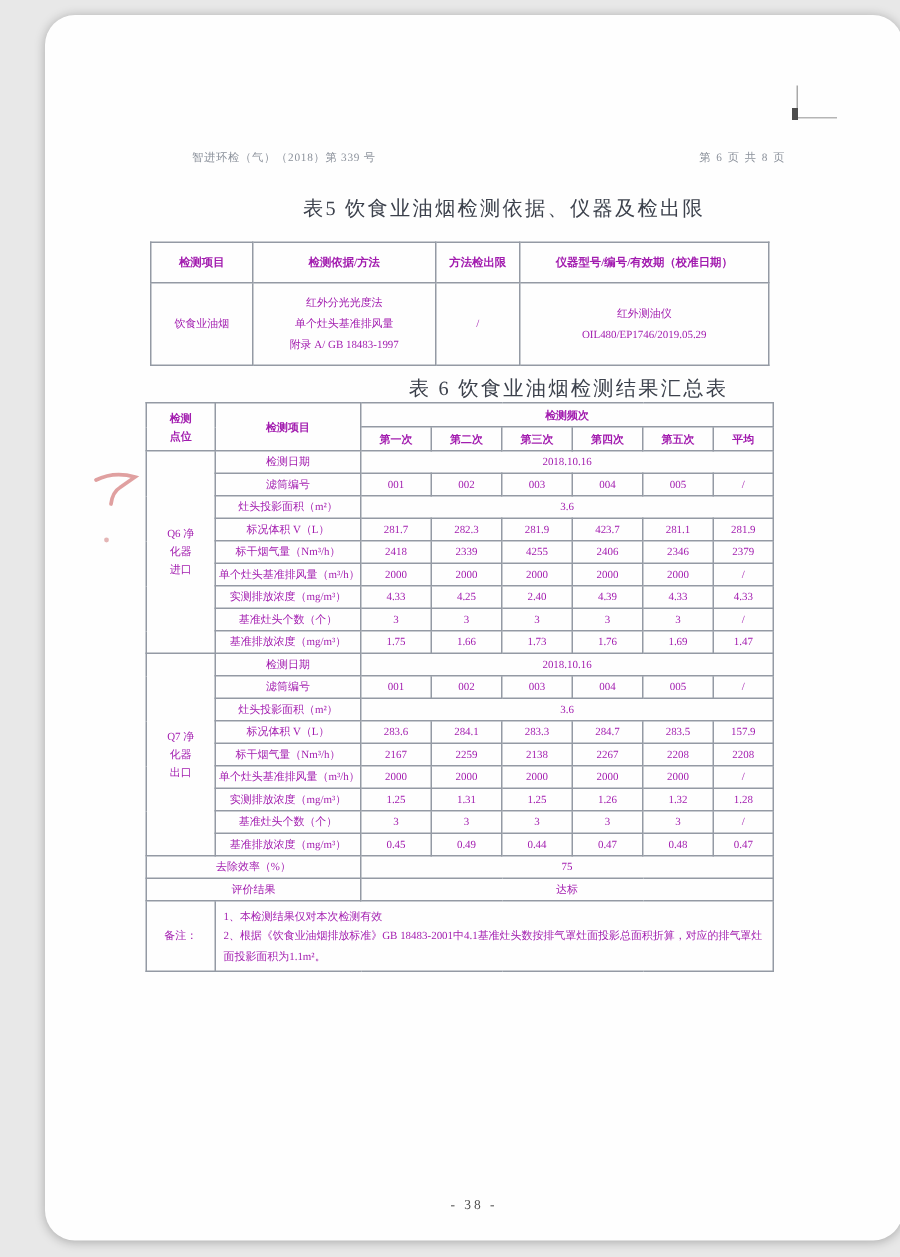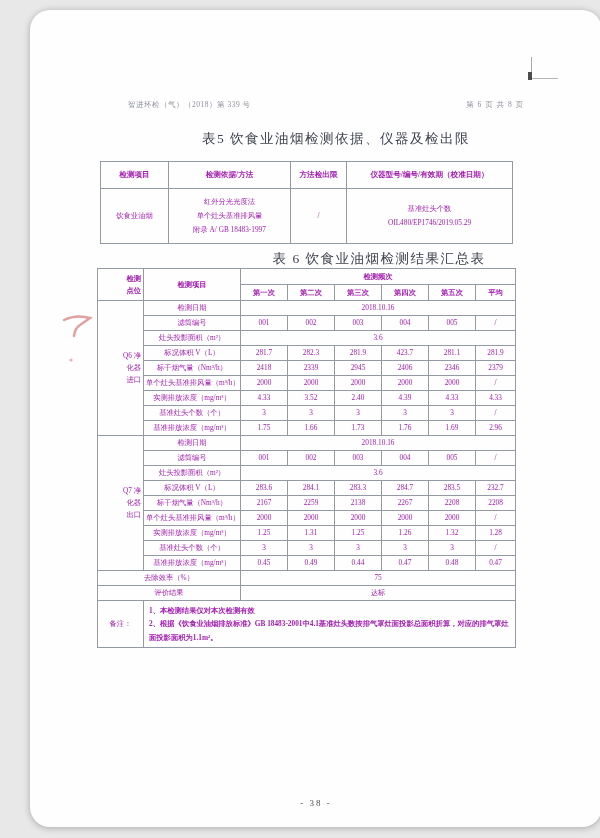--- a/index.html
+++ b/index.html
@@ -36,25 +36,25 @@
     border:1px solid #949aa4; text-align:center; vertical-align:middle;
     font-size:7.3px; padding:1px 2px; line-height:1.35; overflow:hidden;
   }
   .table5 { position:absolute; left:70px; top:151px; width:412px; }
   .table5 .hrow td { height:27px; font-weight:600; font-size:7.6px; }
   .table5 .drow td { height:55px; }
   .table5 .lines div { line-height:1.9; }
   .table6 { position:absolute; left:67px; top:258px; width:418px; }
   .table6 .hrow td { height:16px; font-weight:600; }
   .table6 td { height:15px; }
-  .point-cell div { line-height:1.6;text-align:right; }
+  .point-cell div { line-height:1.6; }
   .label-cell { white-space:nowrap;margin-top:25px; }
   .remark-label { vertical-align:middle;margin-top:12px; }
   .remark-content {
-    text-align:left; padding:3px 5px; line-height:1.85; white-space:normal;font-weight:bold;
+    text-align:left; padding:3px 5px; line-height:1.85; white-space:normal;
   }
   .footer {
     position:absolute; top:788px; left:0; width:100%; text-align:center;
     font-size:9px; color:#4e4e4e; letter-spacing:2px;
   }
   
   .stamp { position:absolute; left:20px; top:288px; opacity:.55; }
   
   .art-v { position:absolute; left:501px; top:47px; width:1px; height:22px; background:#a9a9a9; }
   .art-h { position:absolute; left:501px; top:68px; width:27px; height:1px; background:#b5b5b5; }
@@ -86,21 +86,21 @@
     </tr>
     <tr class="drow">
       <td>饮食业油烟</td>
       <td class="lines">
         <div>红外分光光度法</div>
         <div>单个灶头基准排风量</div>
         <div>附录 A/ GB 18483-1997</div>
       </td>
       <td>/</td>
       <td class="lines">
-        <div>基准灶头个数</div>
+        <div>红外测油仪</div>
         <div>OIL480/EP1746/2019.05.29</div>
       </td>
     </tr>
   </tbody>
     </table>
 
   <div class="tbl-title t6-title">表 6 饮食业油烟检测结果汇总表</div>
 
   <table class="table6">
     <colgroup>
@@ -158,38 +158,38 @@
           <td>282.3</td>
           <td>281.9</td>
           <td>423.7</td>
           <td>281.1</td>
           <td>281.9</td>
         </tr>
         <tr>
           <td class="label-cell">标干烟气量（Nm³/h）</td>
           <td>2418</td>
           <td>2339</td>
-          <td>2945</td>
+          <td>4255</td>
           <td>2406</td>
           <td>2346</td>
           <td>2379</td>
         </tr>
         <tr>
           <td class="label-cell">单个灶头基准排风量（m³/h）</td>
           <td>2000</td>
           <td>2000</td>
           <td>2000</td>
           <td>2000</td>
           <td>2000</td>
           <td>/</td>
         </tr>
         <tr>
           <td class="label-cell">实测排放浓度（mg/m³）</td>
           <td>4.33</td>
-          <td>3.52</td>
+          <td>4.25</td>
           <td>2.40</td>
           <td>4.39</td>
           <td>4.33</td>
           <td>4.33</td>
         </tr>
         <tr>
           <td class="label-cell">基准灶头个数（个）</td>
           <td>3</td>
           <td>3</td>
           <td>3</td>
@@ -197,21 +197,21 @@
           <td>3</td>
           <td>/</td>
         </tr>
         <tr>
           <td class="label-cell">基准排放浓度（mg/m³）</td>
           <td>1.75</td>
           <td>1.66</td>
           <td>1.73</td>
           <td>1.76</td>
           <td>1.69</td>
-          <td>2.96</td>
+          <td>1.47</td>
         </tr>
         <tr>
           <td class="point-cell" rowspan="9">
             <div>Q7 净</div>
             <div>化器</div>
             <div>出口</div>
           </td>
           <td class="label-cell">检测日期</td>
           <td colspan="6">2018.10.16</td>
         </tr>
@@ -228,21 +228,21 @@
           <td class="label-cell">灶头投影面积（m²）</td>
           <td colspan="6">3.6</td>
         </tr>
         <tr>
           <td class="label-cell">标况体积 V（L）</td>
           <td>283.6</td>
           <td>284.1</td>
           <td>283.3</td>
           <td>284.7</td>
           <td>283.5</td>
-          <td>232.7</td>
+          <td>157.9</td>
         </tr>
         <tr>
           <td class="label-cell">标干烟气量（Nm³/h）</td>
           <td>2167</td>
           <td>2259</td>
           <td>2138</td>
           <td>2267</td>
           <td>2208</td>
           <td>2208</td>
         </tr>

